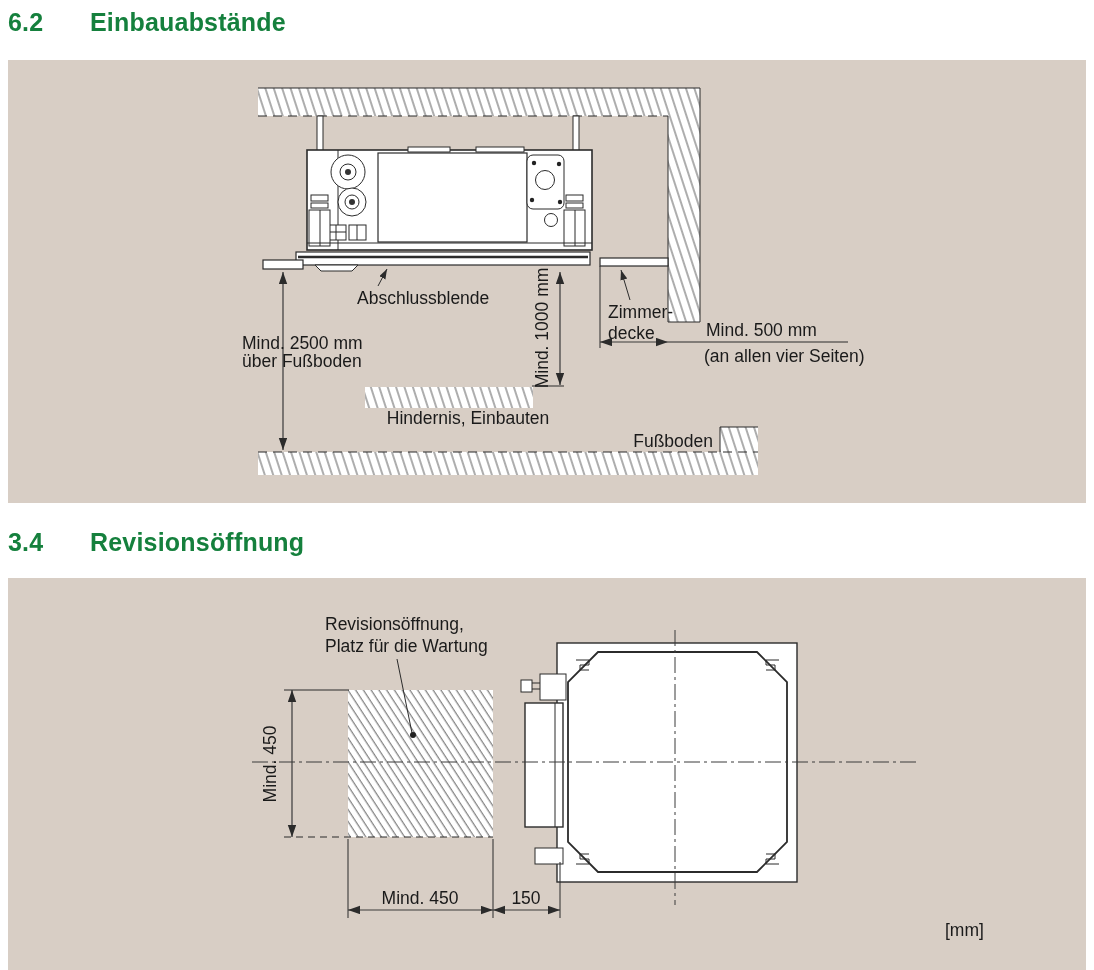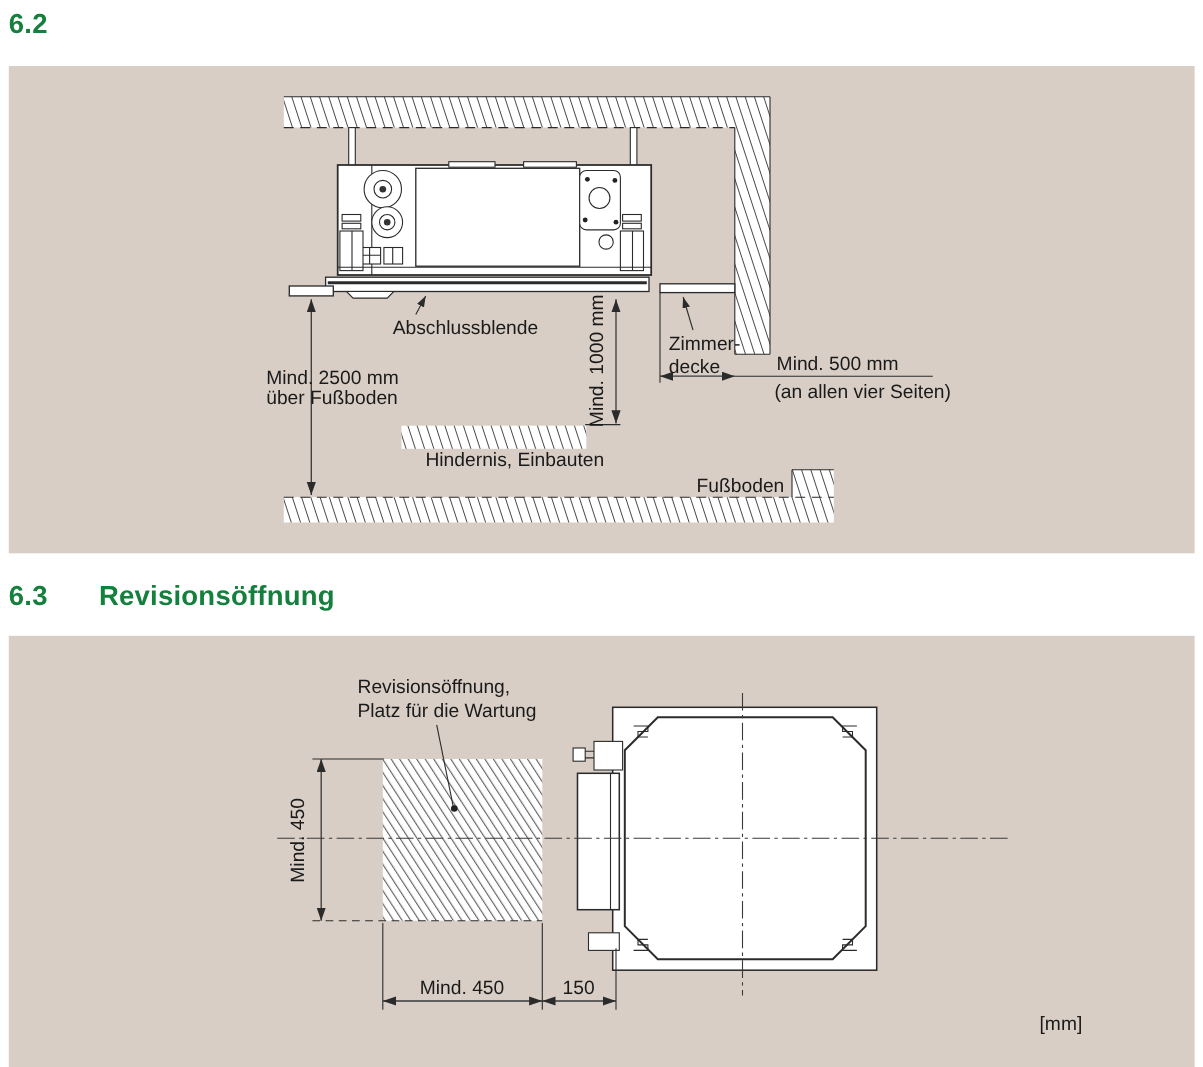--- a/index.html
+++ b/index.html
@@ -14,20 +14,21 @@
   .ln{stroke:#2b2b2b;stroke-width:1;fill:none;}
   .ln2{stroke:#2b2b2b;stroke-width:1.6;fill:none;}
   .wh{fill:#ffffff;}
   .dim{stroke:#3a3a3a;stroke-width:1.2;fill:none;}
 </style>
 </head>
 <body>
 
 <div class="heading" style="top:8px;">
   <span class="num">6.2</span>
+  <span>Einbauabstände</span>
 </div>
 
 <div class="panel" id="panel1">
 <svg width="1078" height="443" viewBox="0 0 1078 443">
   <defs>
     <marker id="arr" markerWidth="11" markerHeight="8" refX="10" refY="3.5" orient="auto-start-reverse">
       <path d="M0,0 L10,3.5 L0,7 Z" fill="#2b2b2b"></path>
     </marker>
     <pattern id="hatch1" width="8" height="8" patternUnits="userSpaceOnUse" patternTransform="rotate(-18)">
       <line x1="4" y1="-1" x2="4" y2="9" stroke="#4a4a4a" stroke-width="0.9"></line>
@@ -140,21 +141,21 @@
     <line x1="622" y1="240" x2="613" y2="210" class="ln" marker-end="url(#arr)"></line>
     <text x="600" y="258">Zimmer-</text>
     <text x="600" y="279">decke</text>
   </g>
   <text x="460" y="364" text-anchor="middle">Hindernis, Einbauten</text>
   <text x="705" y="387" text-anchor="end">Fußboden</text>
 </svg>
 </div>
 
 <div class="heading" style="top:528px;">
-  <span class="num">6.3</span>
+  <span class="num">3.4</span>
   <span>Revisionsöffnung</span>
 </div>
 
 <div class="panel" id="panel2">
 <svg width="1078" height="385" viewBox="0 0 1078 385">
   <defs>
     <marker id="arr2" markerWidth="11" markerHeight="8" refX="10" refY="3.5" orient="auto-start-reverse">
       <path d="M0,0 L10,3.5 L0,7 Z" fill="#2b2b2b"></path>
     </marker>
     <pattern id="hatch3" width="6.5" height="8" patternUnits="userSpaceOnUse" patternTransform="rotate(-33)">

